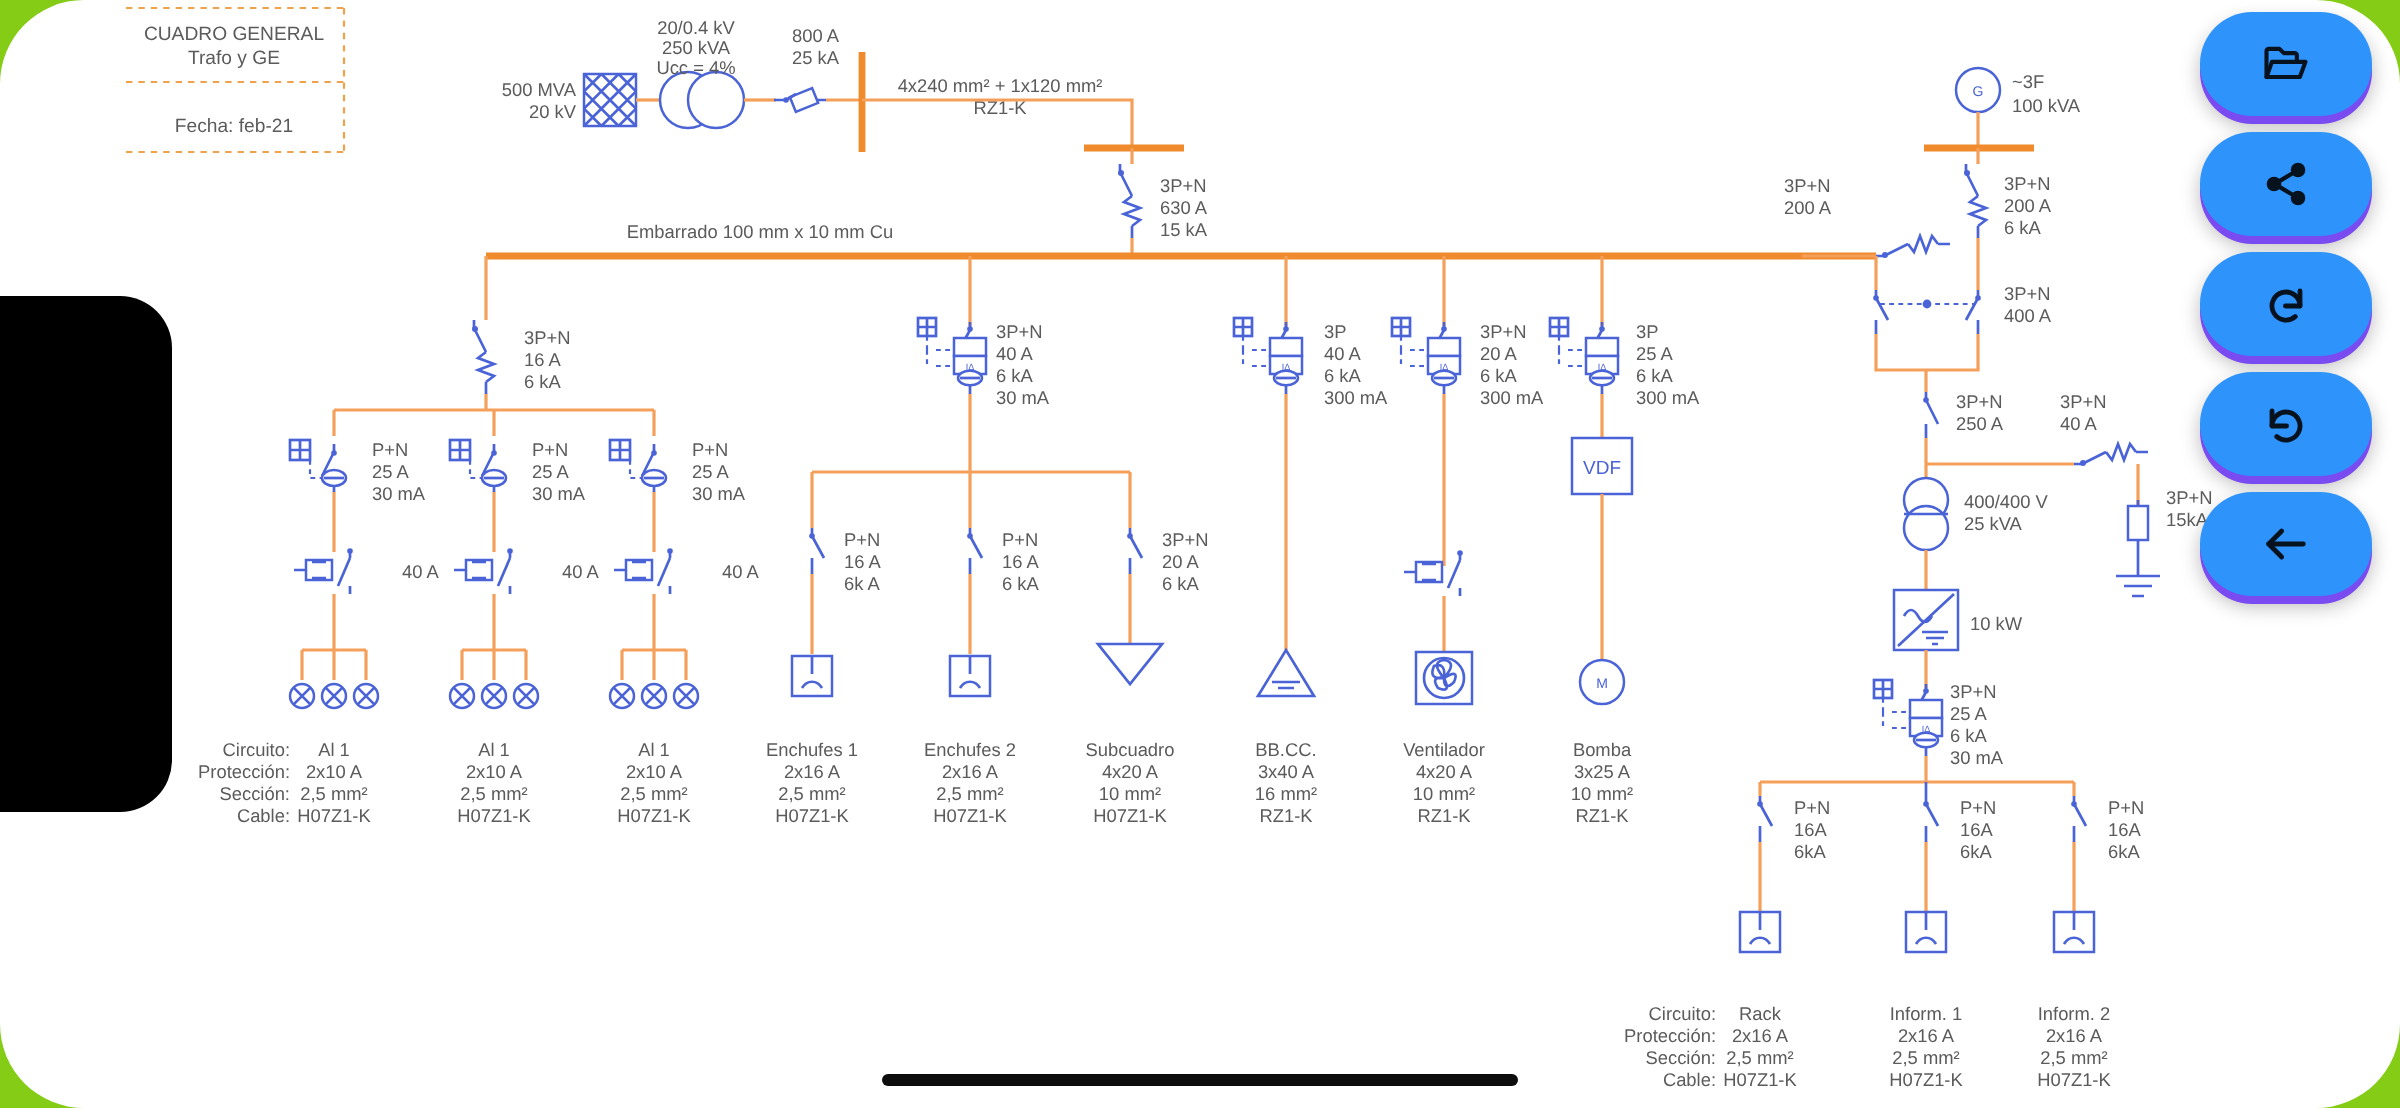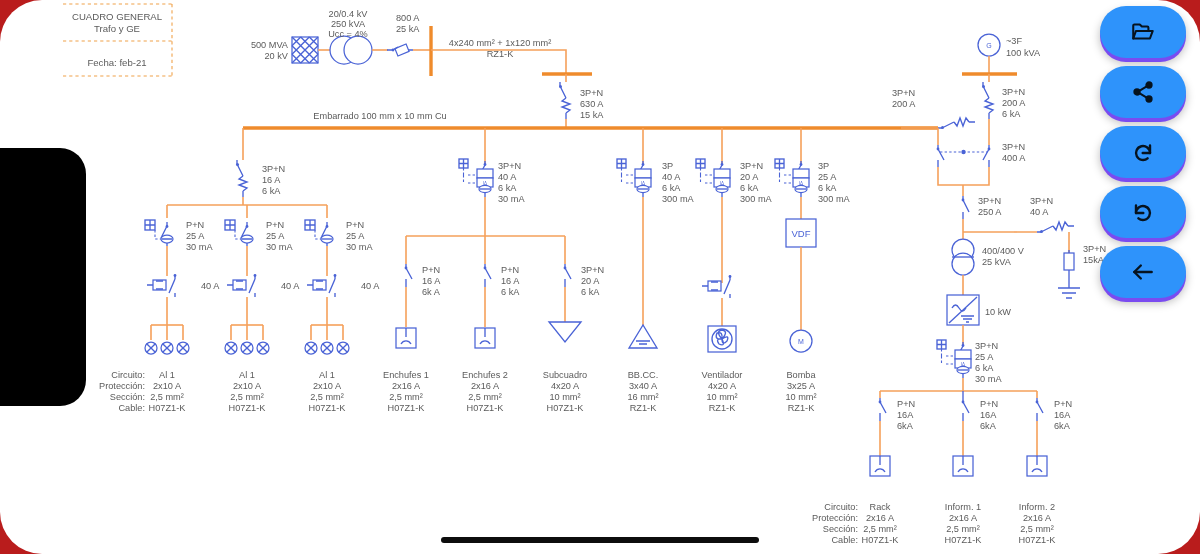--- a/index.html
+++ b/index.html
@@ -6,21 +6,21 @@
   html, body {
     margin: 0; padding: 0;
     width: 1200px; height: 554px;
     background: #000;
     font-family: "Liberation Sans", sans-serif;
     overflow: hidden;
   }
   #app {
     position: relative;
     width: 1200px; height: 554px;
-    background: #b91c1c;
+    background: #84cc16;
   }
   
   #screen {
     position: absolute;
     left: 0; top: 0;
     width: 1200px; height: 554px;
     background: #ffffff;
     border-radius: 42px;
     overflow: hidden;
   }

